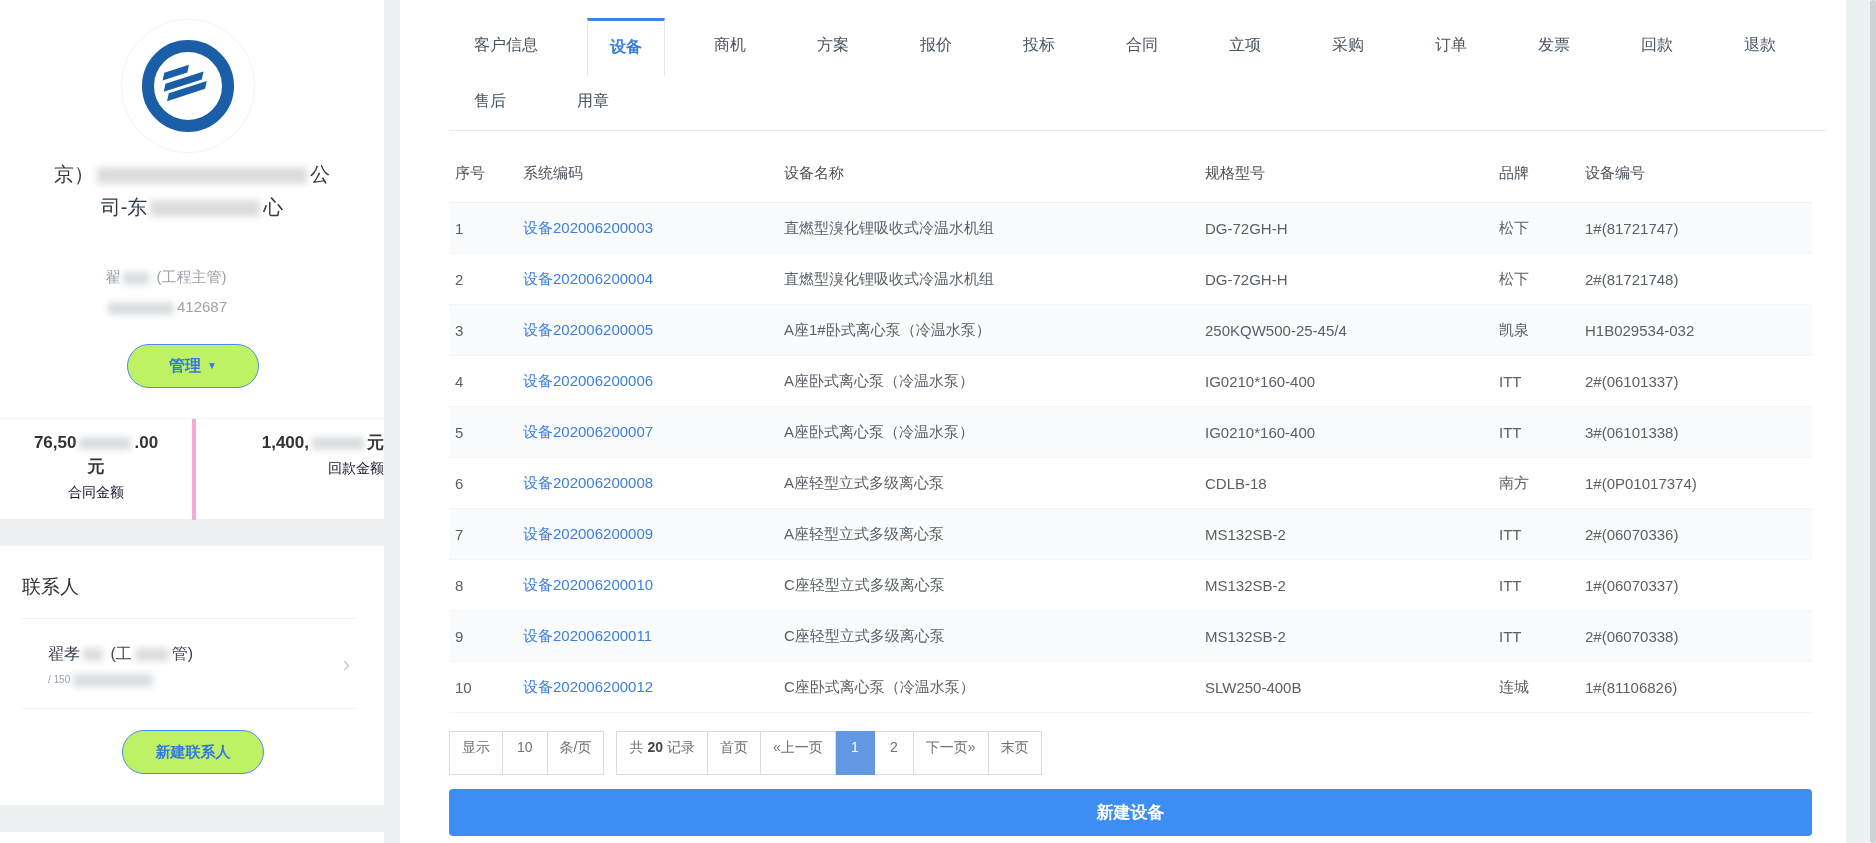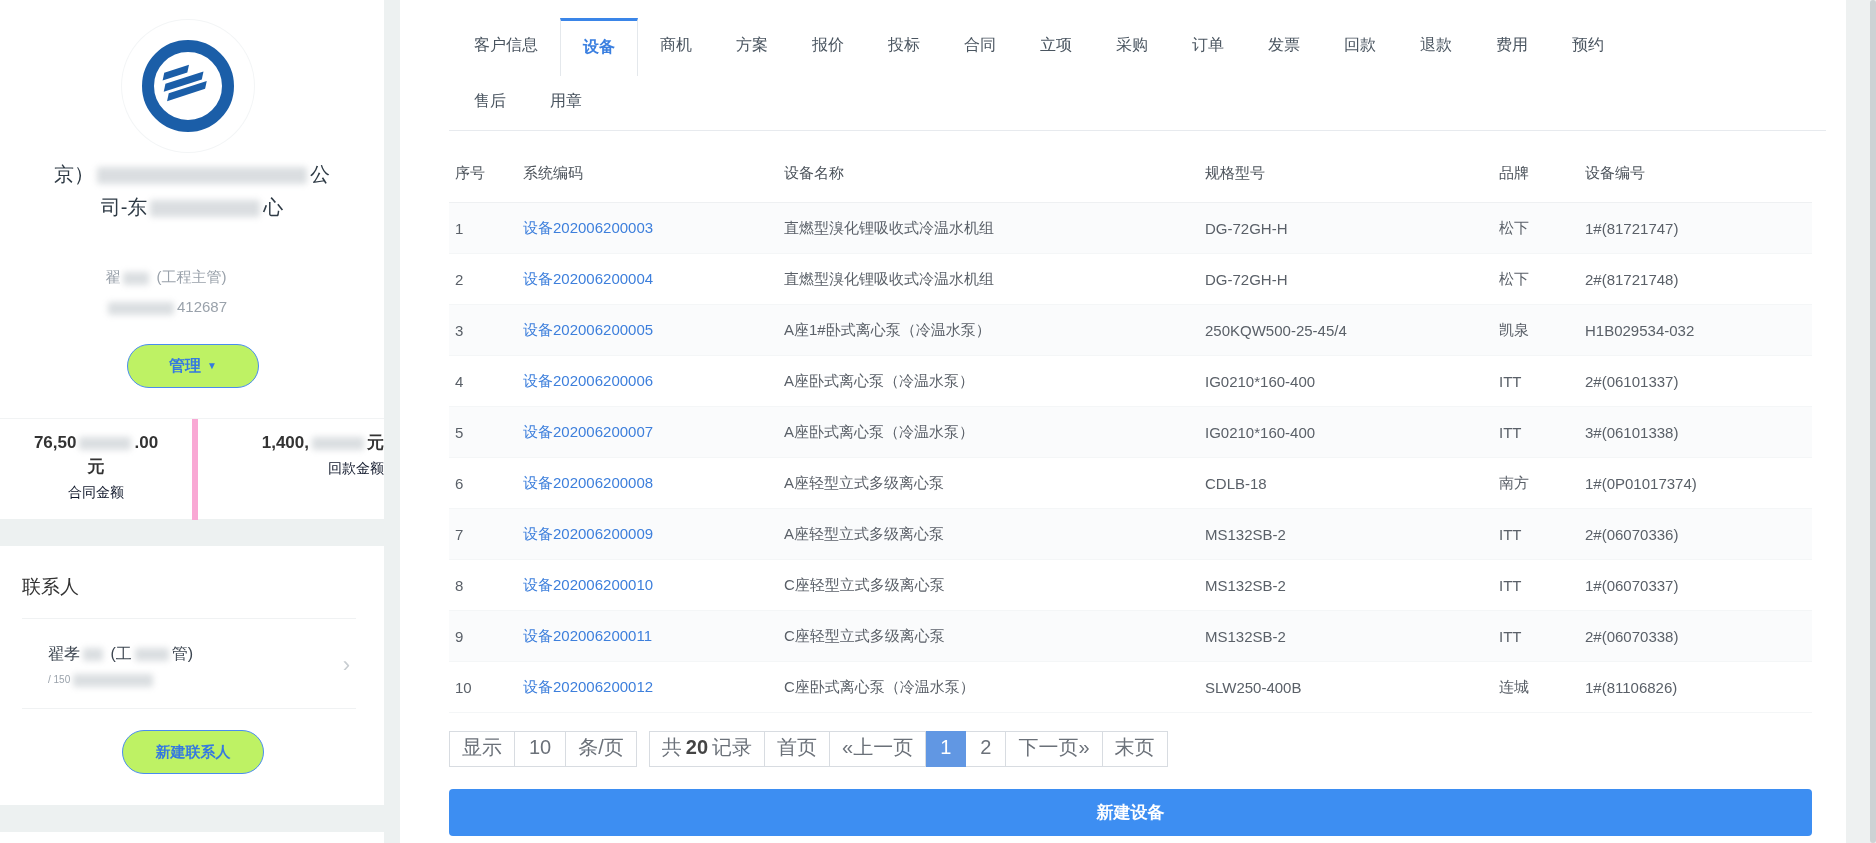--- a/index.html
+++ b/index.html
@@ -18,57 +18,57 @@
            font-size:20px;line-height:33px;color:#2e3a45;}
   .muted-line{position:absolute;left:0;width:332px;text-align:center;color:#9aa2ab;font-size:15px;}
   .owner{top:268px;}
   .phone{top:298px;}
   .pill{border:1px solid #4a8cf0;border-radius:22px;color:#3579e0;background:#bef264;
         text-align:center;font-weight:bold;cursor:pointer;}
   .manage-btn{position:absolute;left:127px;top:344px;width:130px;height:42px;line-height:42px;font-size:16px;}
   .caret{font-size:10px;vertical-align:2px;margin-left:6px;}
   .stats{position:absolute;left:0;top:418px;width:384px;height:101px;border-top:1px solid #f1f3f4;}
   .stat{position:absolute;top:0;width:192px;height:100%;text-align:center;}
-  .stat.left{left:0;border-right:6px solid #f9a8d4;}
+  .stat.left{left:0;border-right:4px solid #f9a8d4;}
   .stat.right{left:192px;text-align:right;}
   .stat-val{margin-top:12px;font-size:17px;font-weight:bold;color:#333;line-height:24px;}
   .stat-label{display:inline-block;margin-top:5px;color:#0f172a;font-size:14px;cursor:pointer;}
   .contacts-title{position:absolute;left:22px;top:28px;font-size:19px;color:#333;}
   .hdiv{position:absolute;left:22px;right:28px;border-top:1px solid #f0f2f3;}
   .contact-item{position:absolute;left:22px;right:28px;top:84px;height:76px;cursor:pointer;}
   .contact-name{position:absolute;left:26px;top:14px;font-size:16px;color:#3c4550;}
   .contact-phone{position:absolute;left:26px;top:44px;font-size:10px;color:#9aa2ab;}
   .chevron{position:absolute;right:6px;top:22px;font-size:22px;color:#c8cdd1;}
   .new-contact-btn{position:absolute;left:122px;top:184px;width:140px;height:42px;line-height:42px;font-size:15px;}
 
   
   .sm{display:inline-block;height:13px;background:#97a1a9;opacity:.35;filter:blur(3px);
       border-radius:2px;vertical-align:middle;margin:0 3px;}
   .sm.big{height:17px;}
 
   
   .main{position:absolute;left:400px;top:0;width:1476px;height:843px;background:#fff;}
   .tabbar{position:absolute;left:49px;top:18px;width:1377px;border-bottom:1px solid #e7eaee;}
-  .tabs-row{display:flex;gap:44px;align-items:center;padding-left:25px;}
+  .tabs-row{display:flex;gap:71px;align-items:center;padding-left:25px;}
   .tabs-row.r1{height:55px;}
   .tabs-row.r2{height:57px;}
   .tab{font-size:16px;color:#4a5560;cursor:pointer;white-space:nowrap;}
   .tab.active{color:#3a7fe0;font-weight:bold;align-self:stretch;height:55px;line-height:51px;
               padding:0 22px;margin:0 -22px;background:#fff;
               border:1px solid #e4e8ec;border-top:3px solid #3a85e8;border-bottom:none;}
 
   .table{position:absolute;left:49px;top:144px;width:1363px;}
   .thead,.trow{display:grid;grid-template-columns:68px 261px 421px 294px 86px 227px;
                align-items:center;padding-left:6px;}
   .thead{height:58px;font-size:15px;color:#4c535b;border-bottom:1px solid #eef0f2;}
   .trow{height:50px;font-size:15px;color:#5a6068;border-bottom:1px solid #f4f6f7;}
   .trow.alt{background:#fafbfc;}
   .code{color:#3d7fdc;cursor:pointer;}
 
-  .pager{position:absolute;left:49px;top:731px;height:36px;display:flex;font-size:20px;color:#6b7179;}
+  .pager{position:absolute;left:49px;top:731px;height:44px;display:flex;font-size:14px;color:#6b7179;}
   .pcell{border:1px solid #d8dce1;border-left:none;padding:0 12px;line-height:30px;background:#fff;
          white-space:nowrap;cursor:pointer;}
   .pcell.first{border-left:1px solid #d8dce1;}
   .pcell.static{cursor:default;}
   .pcell.num{padding:0 14px;min-width:10px;text-align:center;}
   .pcell.active{background:#6197e3;border-color:#6197e3;color:#fff;}
   .pgap{width:12px;}
   .bold{color:#444;font-weight:bold;padding:0 4px;}
 
   .create-btn{position:absolute;left:49px;top:789px;width:1363px;height:47px;background:#3d8ef2;

